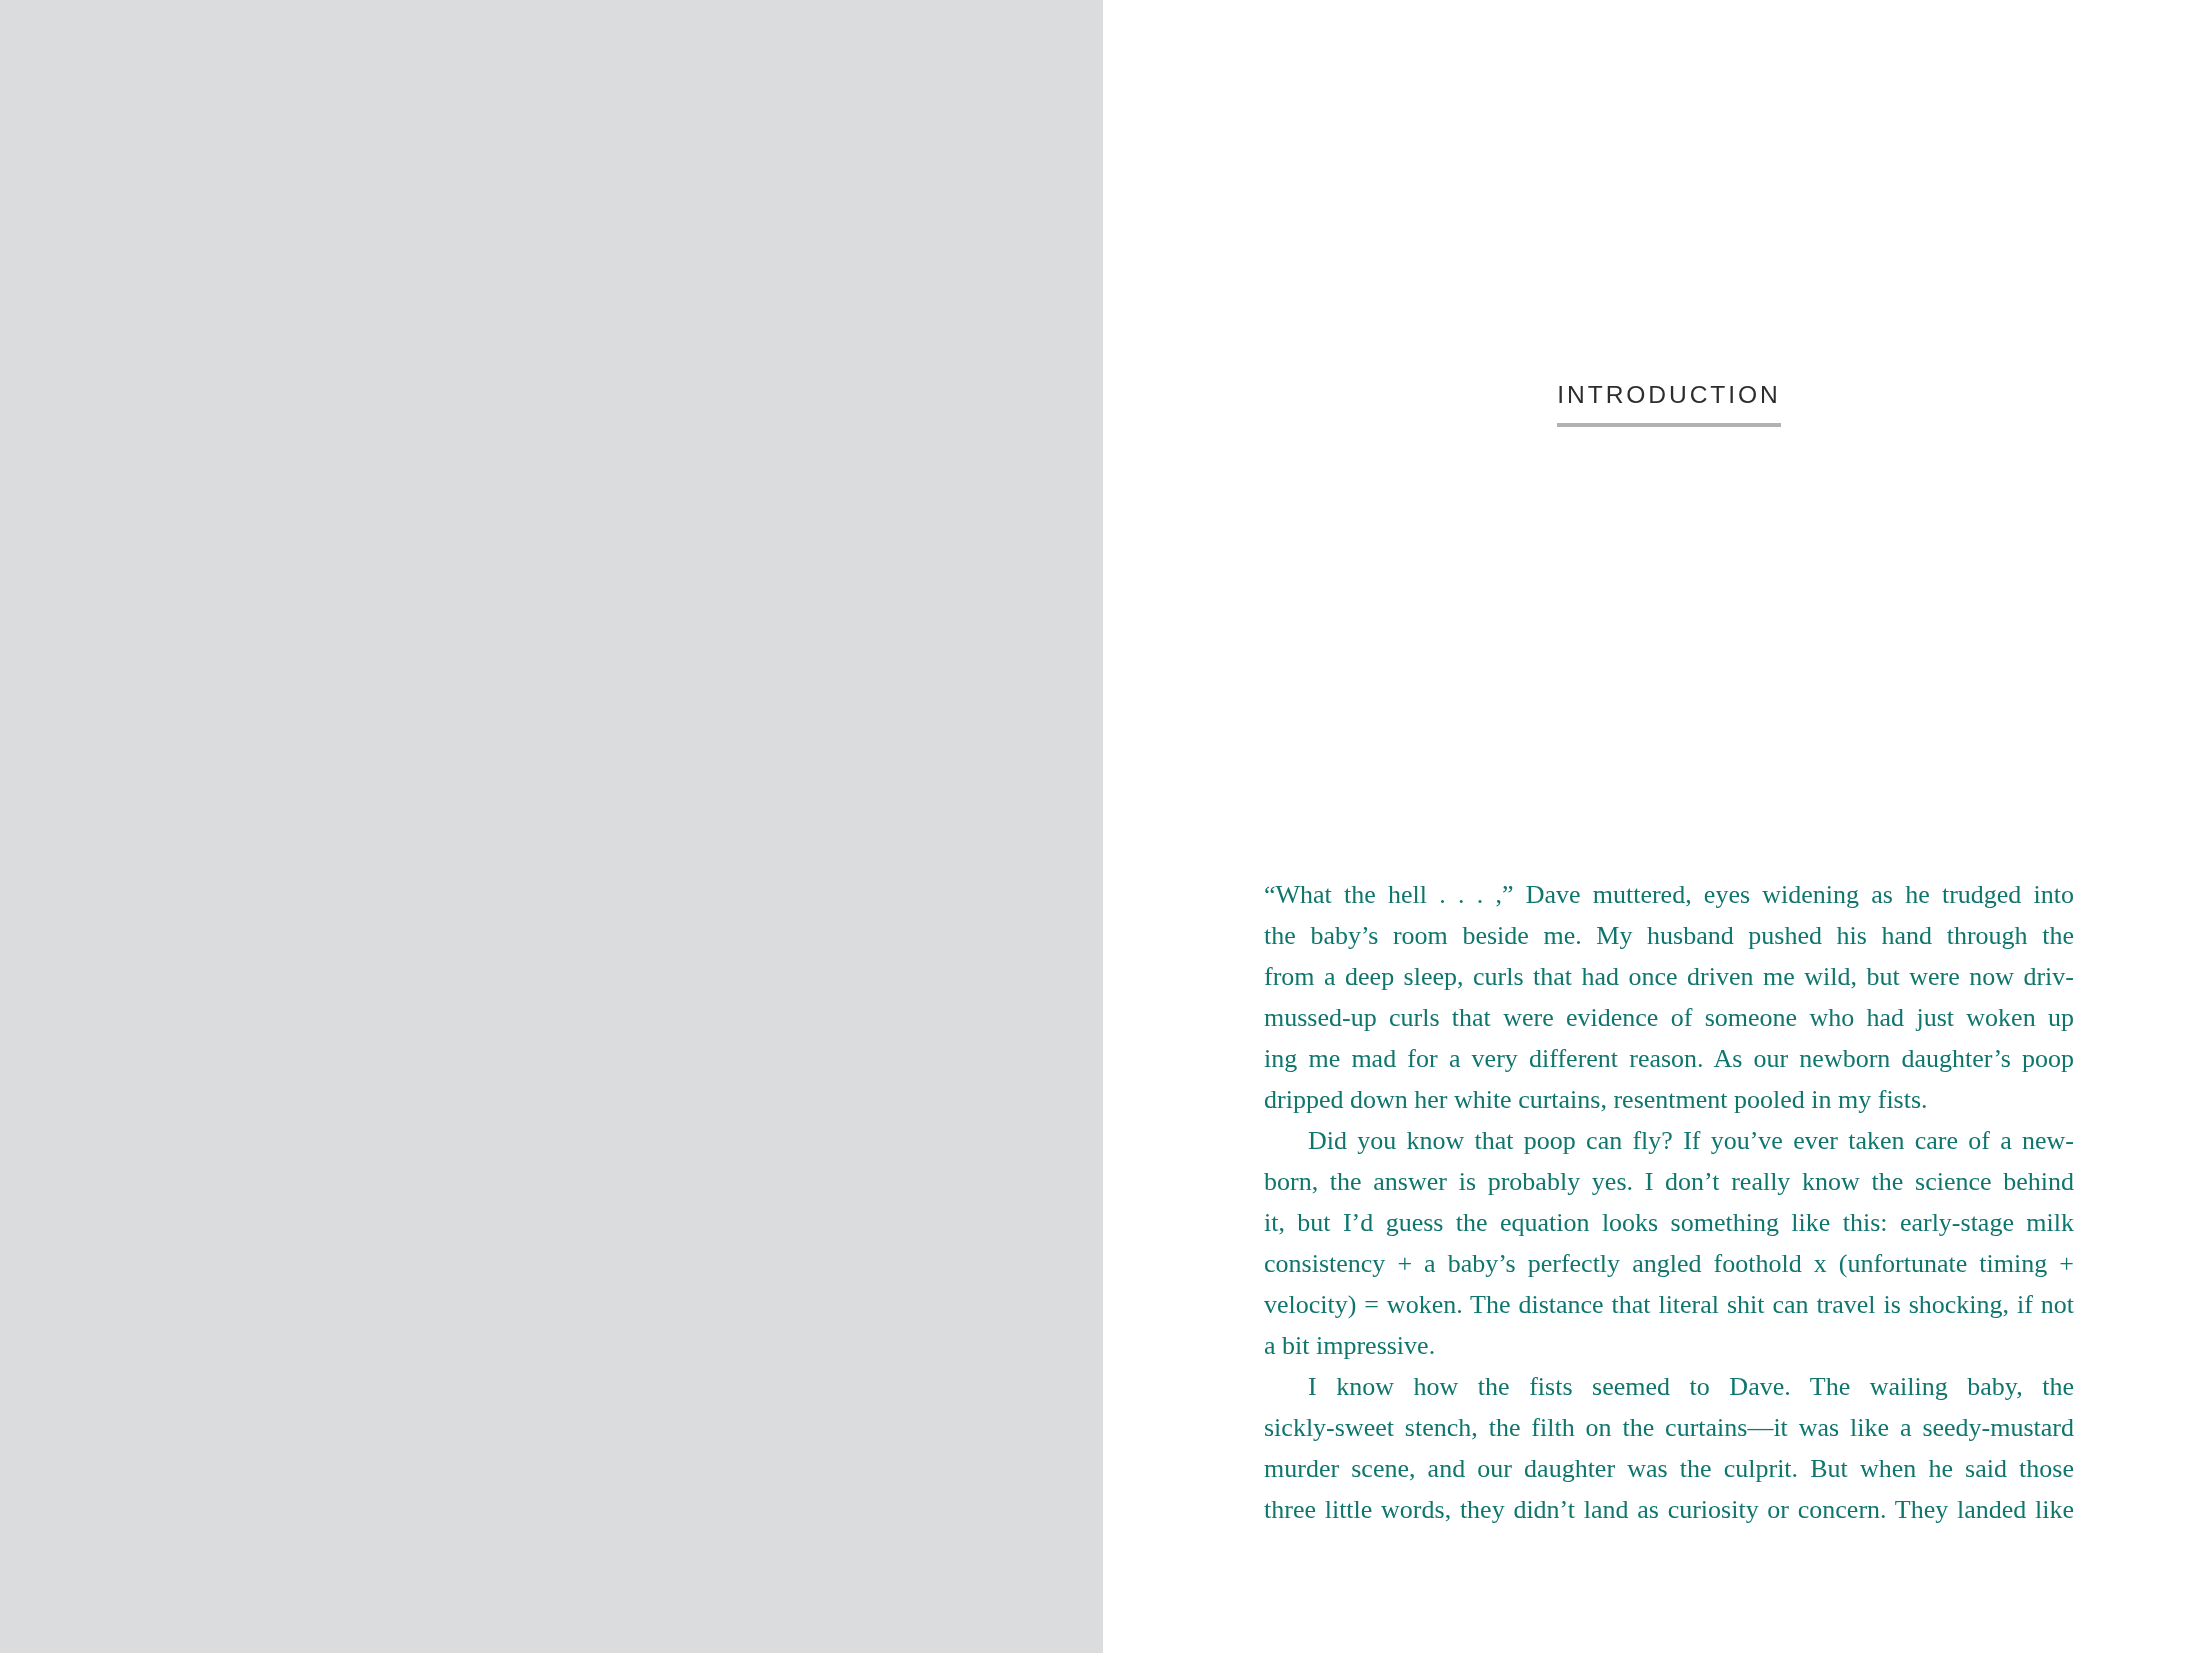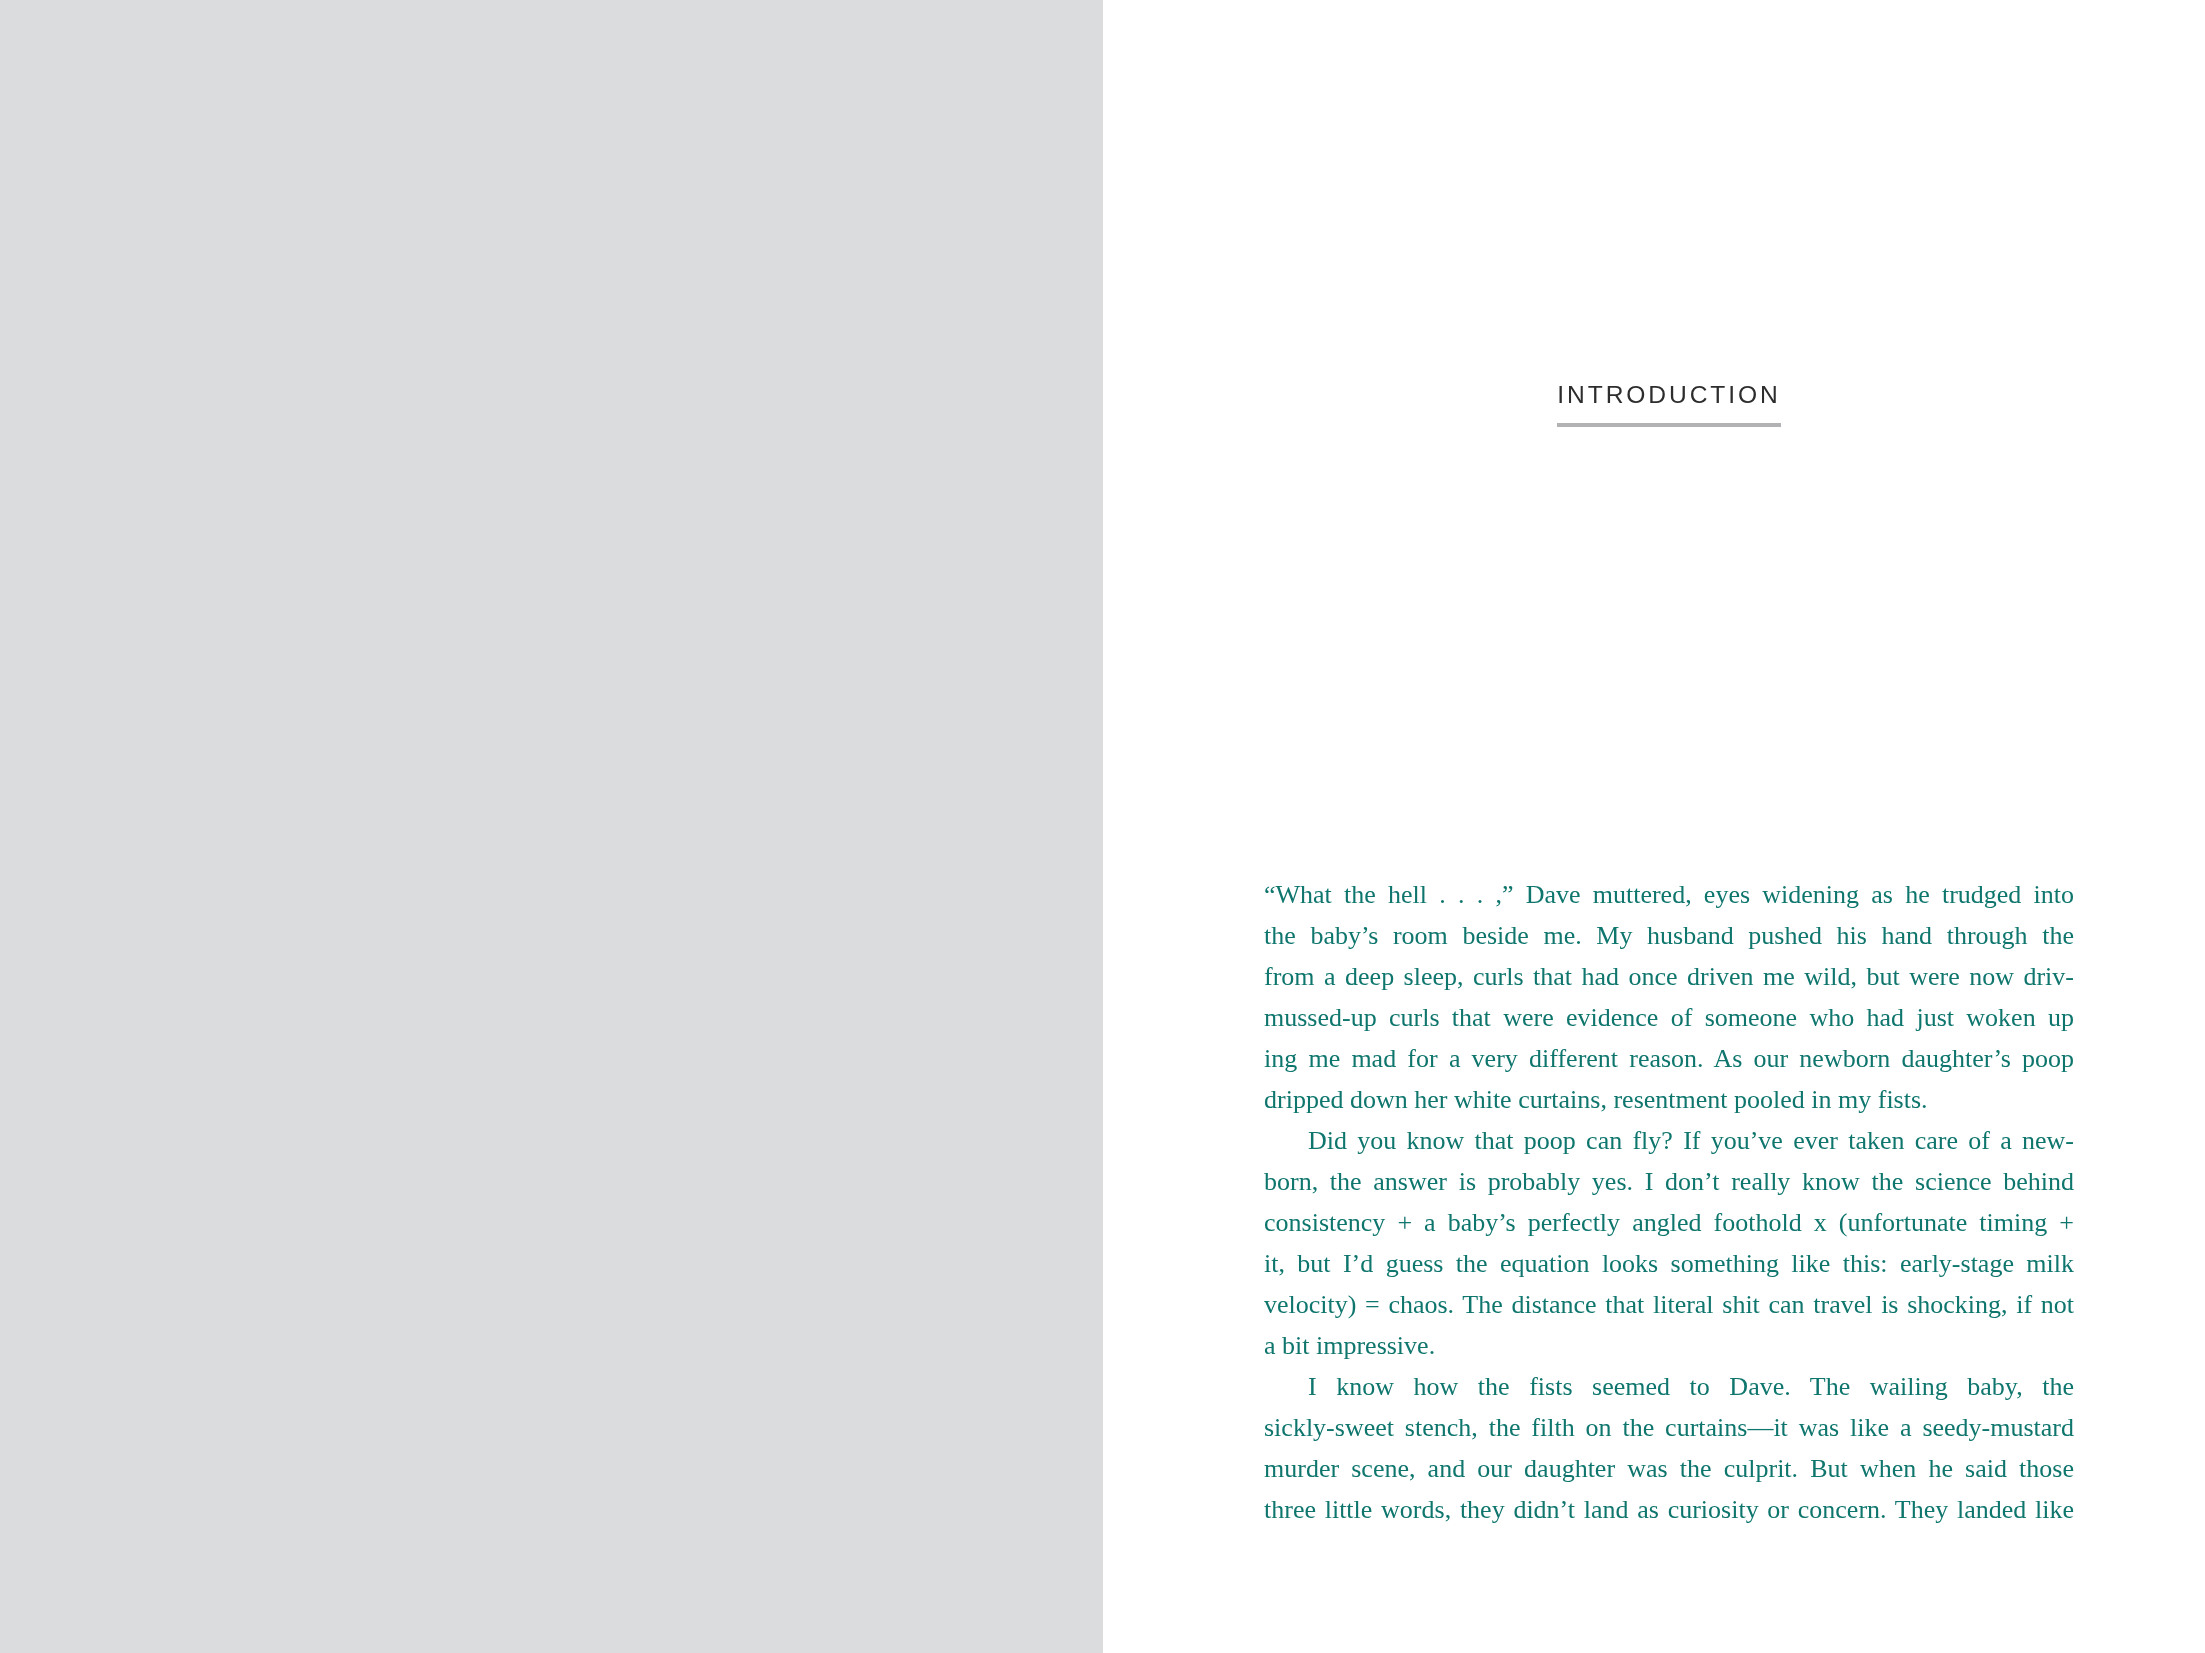--- a/index.html
+++ b/index.html
@@ -97,23 +97,23 @@
 
       <div class="ln">“What the hell . . . ,” Dave muttered, eyes widening as he trudged into</div>
       <div class="ln">the baby’s room beside me. My husband pushed his hand through the</div>
       <div class="ln">from a deep sleep, curls that had once driven me wild, but were now driv-</div>
       <div class="ln">mussed-up curls that were evidence of someone who had just woken up</div>
       <div class="ln">ing me mad for a very different reason. As our newborn daughter’s poop</div>
       <div class="ln end">dripped down her white curtains, resentment pooled in my fists.</div>
 
       <div class="ln ind">Did you know that poop can fly? If you’ve ever taken care of a new-</div>
       <div class="ln">born, the answer is probably yes. I don’t really know the science behind</div>
+      <div class="ln">it, but I’d guess the equation looks something like this: early-stage milk</div>
       <div class="ln">consistency + a baby’s perfectly angled foothold x (unfortunate timing +</div>
-      <div class="ln">it, but I’d guess the equation looks something like this: early-stage milk</div>
-      <div class="ln">velocity) = chaos. The distance that literal shit can travel is shocking, if not</div>
+      <div class="ln">velocity) = woken. The distance that literal shit can travel is shocking, if not</div>
       <div class="ln end">a bit impressive.</div>
 
       <div class="ln ind">I know how the fists seemed to Dave. The wailing baby, the</div>
       <div class="ln">sickly-sweet stench, the filth on the curtains—it was like a seedy-mustard</div>
       <div class="ln">murder scene, and our daughter was the culprit. But when he said those</div>
       <div class="ln">three little words, they didn’t land as curiosity or concern. They landed like</div>
 
     </div>
   </div>
 </div>

